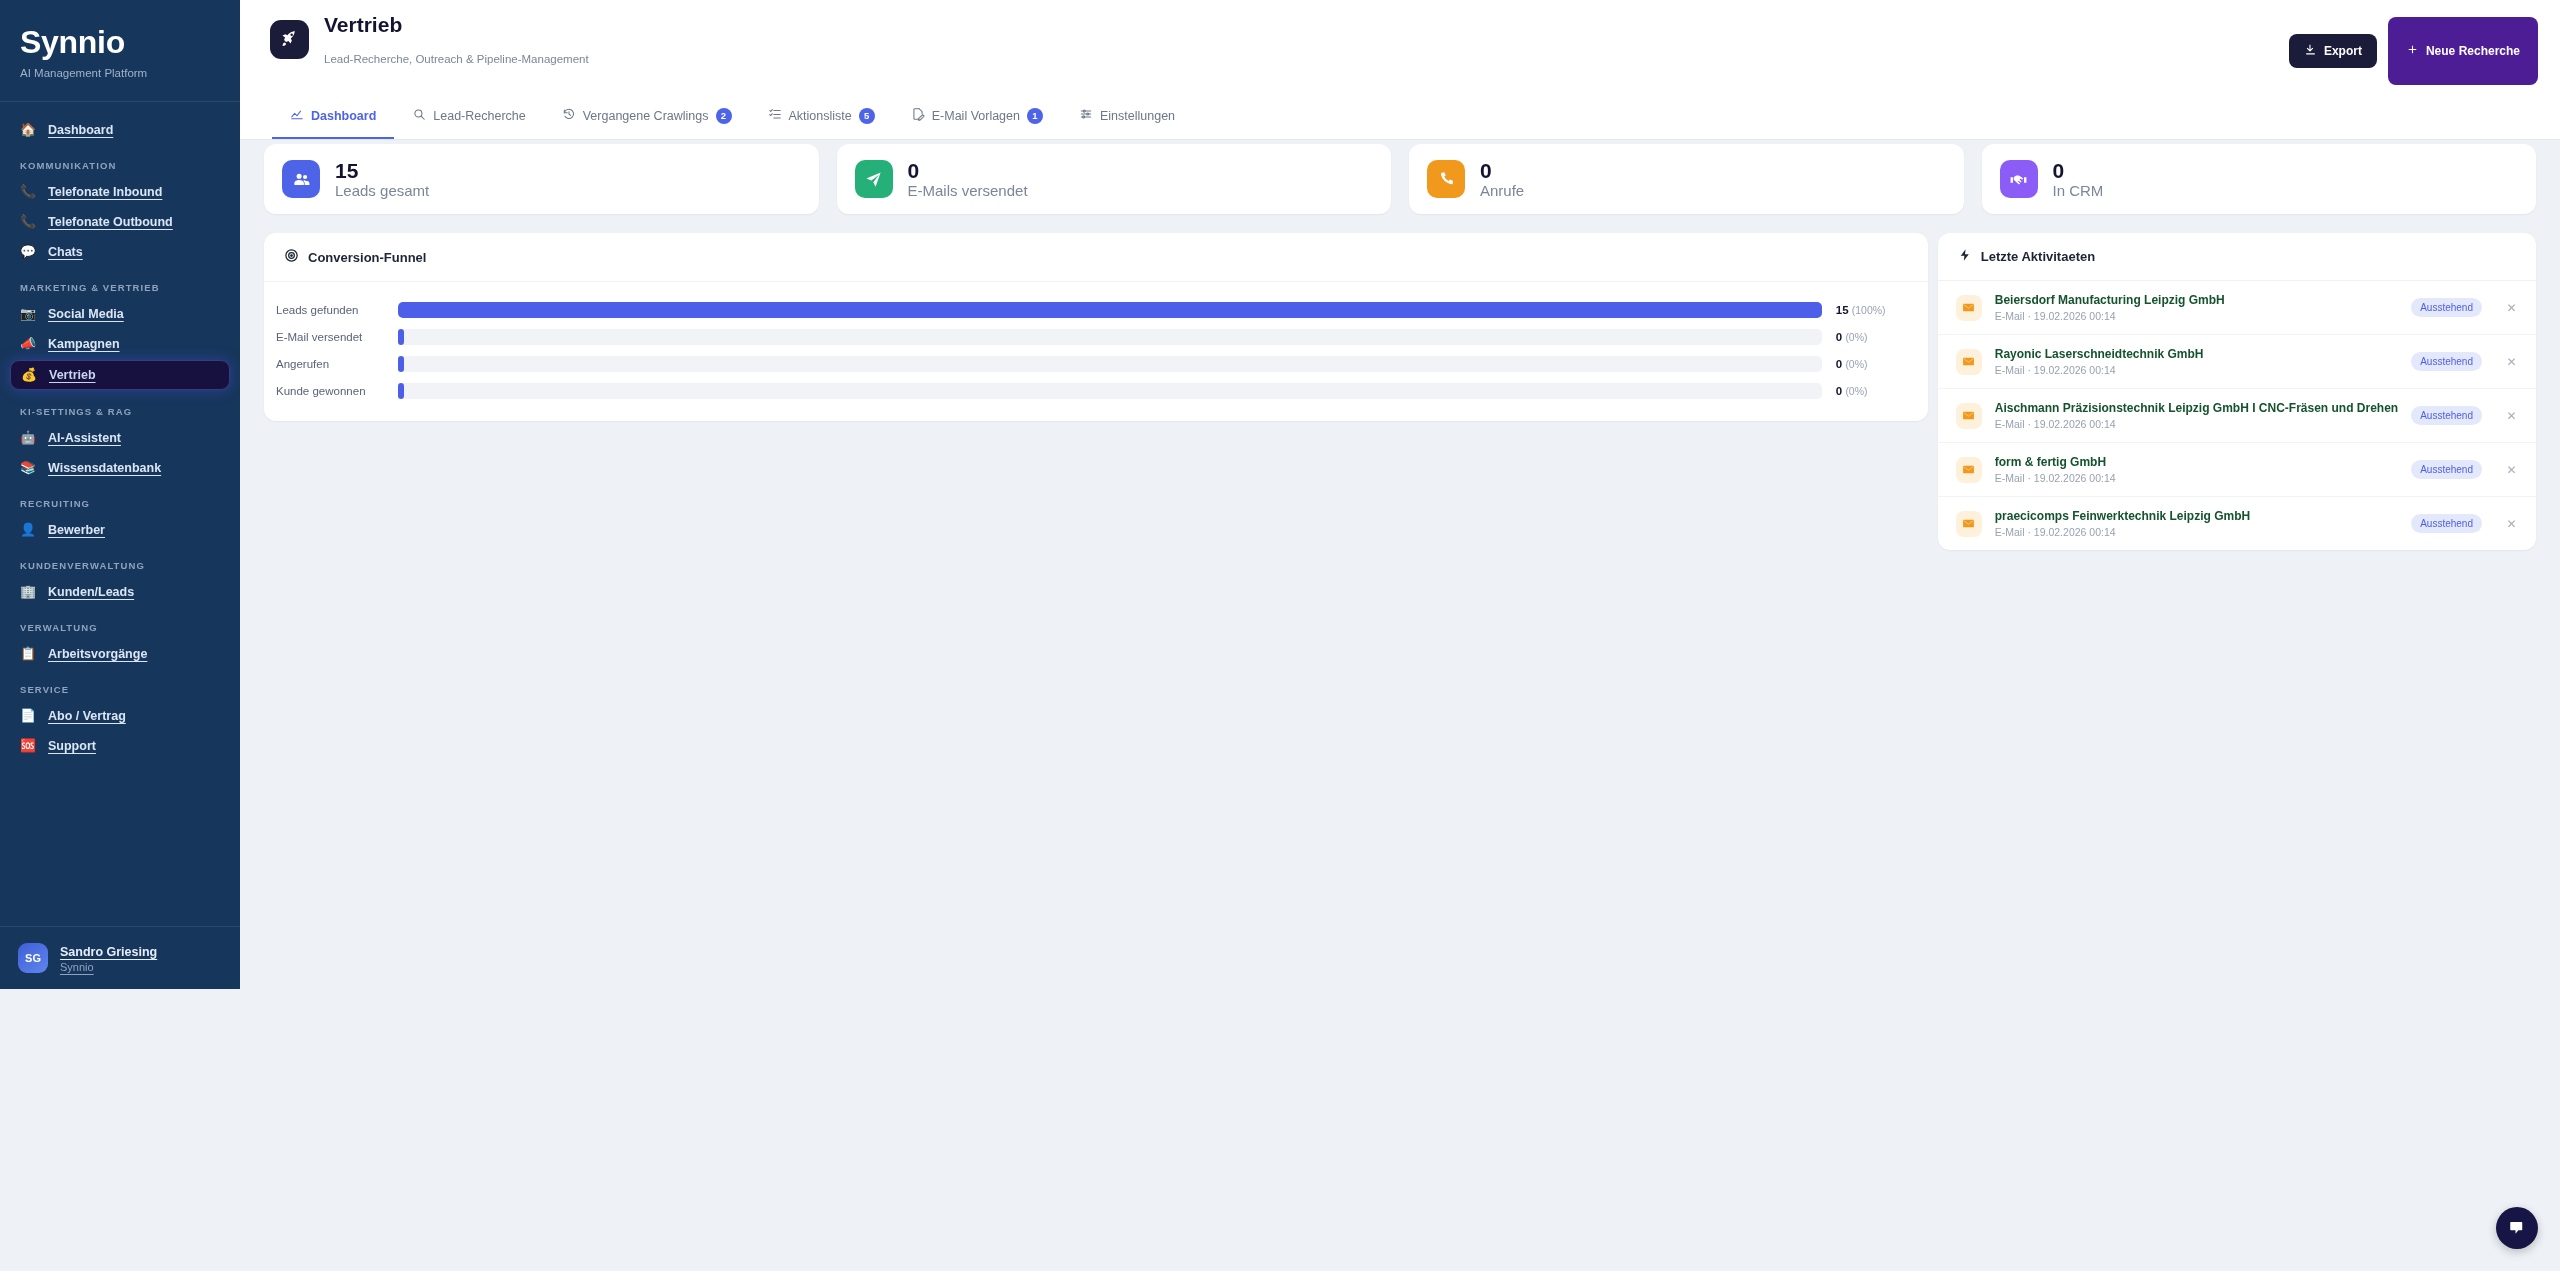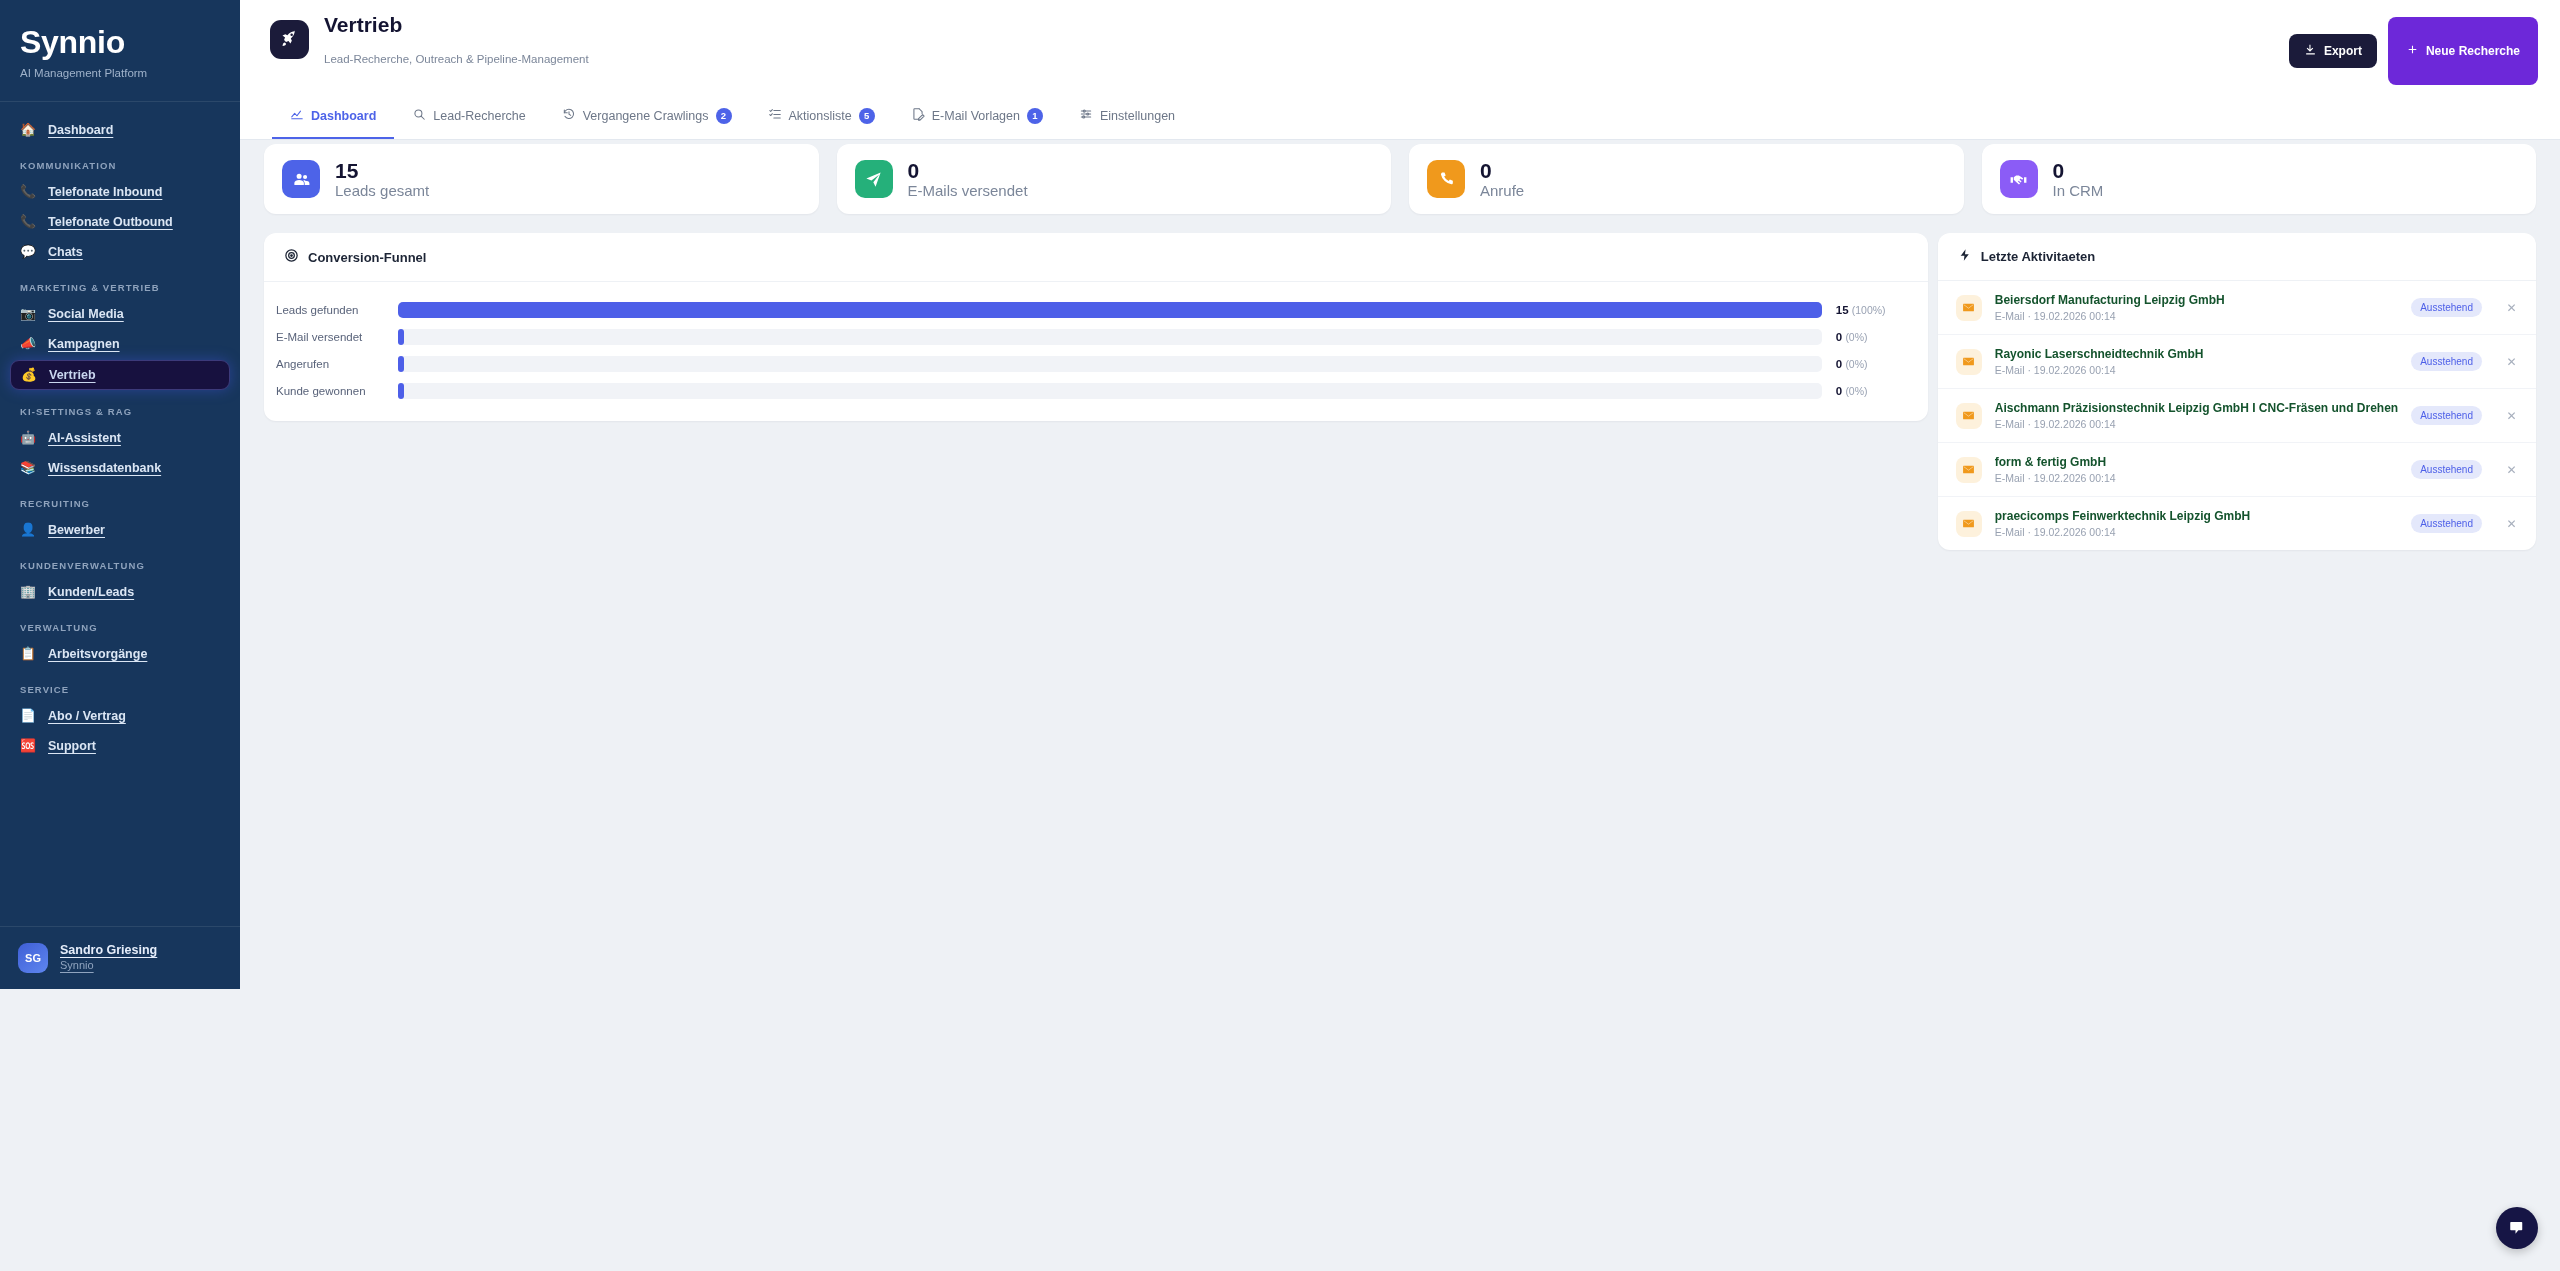--- a/index.html
+++ b/index.html
@@ -48,21 +48,21 @@
   }
   .nav-item.active {
     background: #17113f;
     border: 1px solid #3c3a7a;
     box-shadow: 0 0 14px rgba(76,91,255,0.35);
   }
   .nav-item.active .nav-label { color: #c9d6ef; }
 
   .user-box {
     border-top: 1px solid rgba(255,255,255,0.09);
-    padding: 16px 18px; display: flex; align-items: flex-start; gap: 12px;
+    padding: 16px 18px; display: flex; align-items: flex-end; gap: 12px;
   }
   .avatar {
     width: 30px; height: 30px; border-radius: 9px; flex: 0 0 30px;
     background: linear-gradient(140deg,#3f5fd6,#5e86ef);
     color: #fff; font-size: 11px; font-weight: 700;
     display: flex; align-items: center; justify-content: center;
   }
   .user-name {
     color: #e6eefb; font-size: 12.5px; font-weight: 600;
     text-decoration: underline; text-underline-offset: 2.5px;
@@ -89,21 +89,21 @@
   .page-sub { font-size: 11.5px; color: #7b8699; margin-top: 16px; }
 
   .top-actions { display: flex; gap: 11px; align-items: center; padding-top: 4px; }
   .btn {
     display: inline-flex; align-items: center; gap: 7px;
     border: none; border-radius: 8px; cursor: pointer;
     font-size: 12px; font-weight: 600; font-family: inherit;
     padding: 9px 15px;
   }
   .btn-dark { background: #1b1b3a; color: #fff; }
-  .btn-primary { background: #6d28d9; color: #fff; padding: 26px 18px; }
+  .btn-primary { background: #4c1d95; color: #fff; padding: 26px 18px; }
 
   .tabs { display: flex; gap: 0; padding: 14px 0 0 0; margin-left: 2px; }
   .tab {
     display: inline-flex; align-items: center; gap: 7px;
     padding: 8px 18px 13px 18px; cursor: pointer;
     font-size: 12.5px; color: #6d7788; font-weight: 500;
     border-bottom: 2.5px solid transparent;
   }
   .tab.active { color: #4d63e8; border-bottom-color: #4d63e8; font-weight: 600; }
   .tab-badge {

